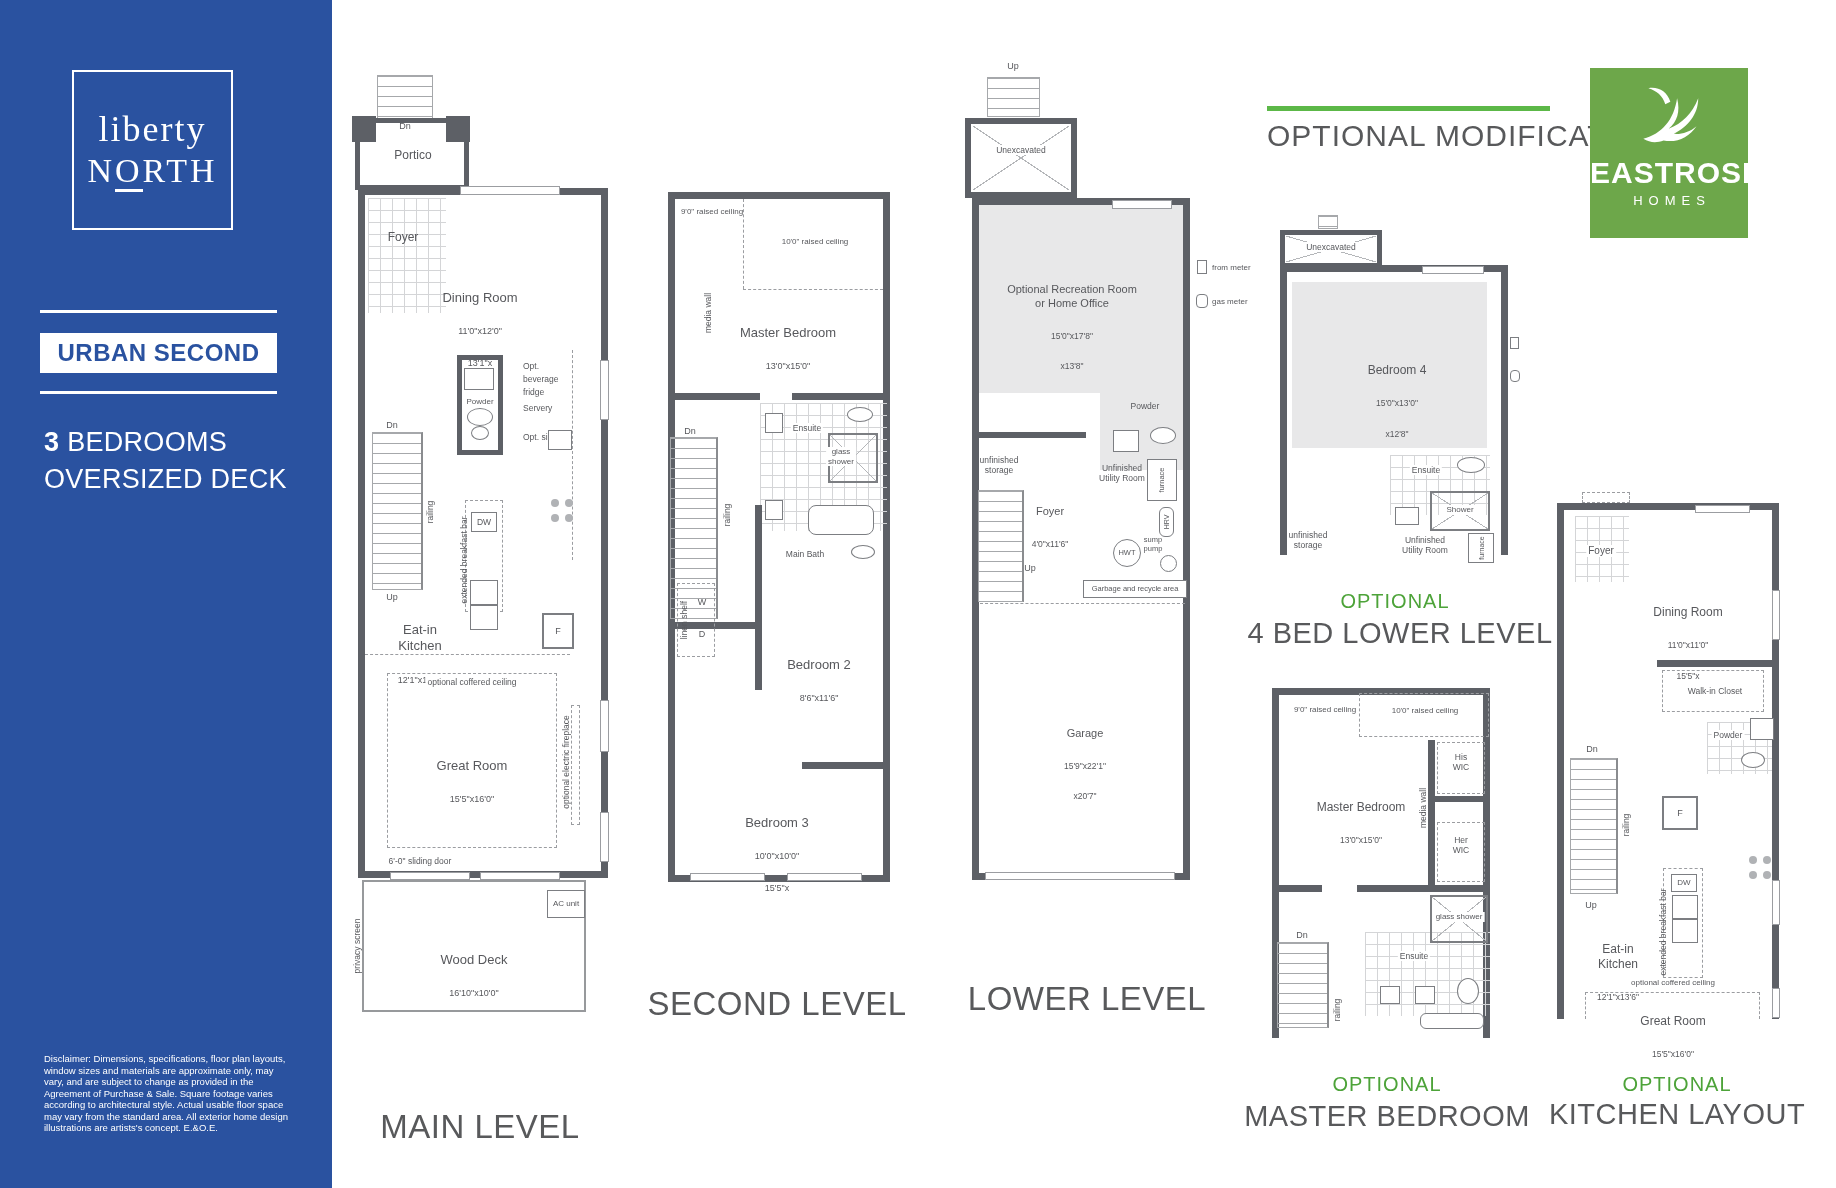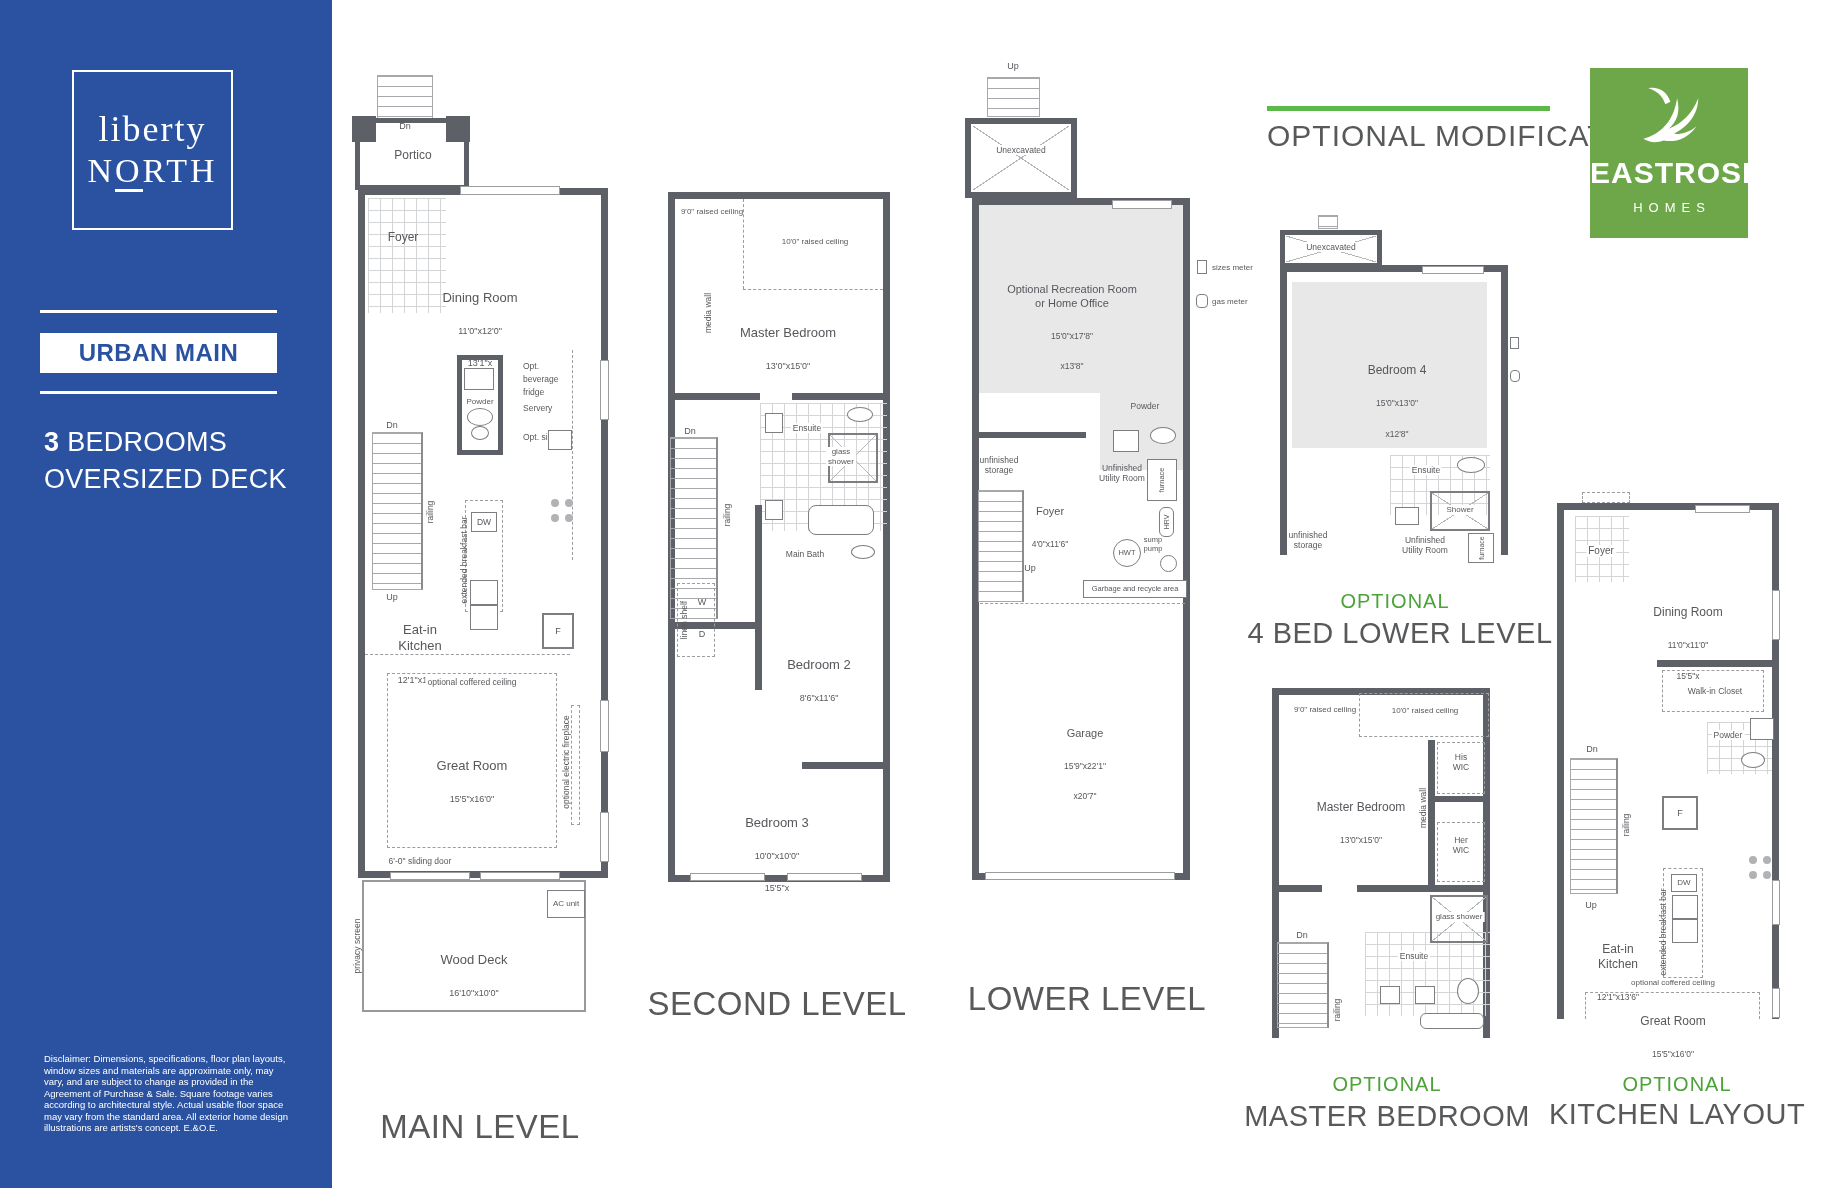--- a/index.html
+++ b/index.html
@@ -15,21 +15,21 @@
 .community{position:absolute;left:40px;top:333px;width:237px;height:40px;background:#fff;color:#2a52a0;font-size:24px;font-weight:bold;text-align:center;line-height:40px;letter-spacing:.5px}
 .specs{position:absolute;left:44px;top:424px;color:#fff;font-size:27px;line-height:37px;letter-spacing:.3px}
 .specs .b{font-weight:bold}
 .disclaimer{position:absolute;left:44px;top:1053px;width:250px;color:#fff;font-size:9.5px;line-height:11.5px}
 
 .greenline{position:absolute;left:1267px;top:106px;width:283px;height:5px;background:#5cb848}
 .headline{position:absolute;left:1267px;top:119px;color:#58595b;font-size:30px;letter-spacing:1px;white-space:nowrap}
 .brand{position:absolute;left:1590px;top:68px;width:158px;height:170px;background:#6da74a;color:#fff;text-align:center}
 .brand svg{margin-top:10px;height:76px}
 .brand-name{font-size:30px;font-weight:bold;letter-spacing:1px;line-height:30px}
-.brand-sub{font-size:13px;letter-spacing:6px;margin-top:12px;text-indent:6px}
+.brand-sub{font-size:13px;letter-spacing:6px;margin-top:5px;text-indent:6px}
 
 .plan{position:absolute}
 .lbl{position:absolute;color:#57585c;text-align:center;white-space:pre-line;line-height:1.2;transform:translateX(-50%)}
 .lbl.ll{transform:none;text-align:left}
 .vlbl{position:absolute;color:#57585c;white-space:nowrap;transform:translate(-50%,-50%) rotate(-90deg);line-height:1;font-size:8.5px}
 .room{position:absolute;transform:translateX(-50%);text-align:center;color:#57585c;line-height:1.25;white-space:pre-line}
 .room .nm{display:block;font-size:13px}
 .room .dim{display:block;font-size:9px}
 .wall{position:absolute;background:#5d6066}
 .outline{position:absolute;border:7px solid #5d6066}
@@ -56,21 +56,21 @@
 <body>
 
 <div class="page">
 
   <div class="sidebar">
     <div class="logo-box">
       <div class="logo-w1">liberty</div>
       <div class="logo-w2"><span>N</span><span class="uo">O</span><span>RTH</span></div>
     </div>
     <div class="hline" style="top:310px"></div>
-    <div class="community">URBAN MAIN</div>
+    <div class="community">URBAN SECOND</div>
     <div class="hline" style="top:391px"></div>
     <div class="specs">
       <div><span class="b">3</span><span> BEDROOMS</span></div>
       <div><span class="b"></span><span>OVERSIZED DECK</span></div>
     </div>
     <div class="disclaimer">Disclaimer: Dimensions, specifications, floor plan layouts, window sizes and materials are approximate only, may vary, and are subject to change as provided in the Agreement of Purchase &amp; Sale. Square footage varies according to architectural style. Actual usable floor space may vary from the standard area. All exterior home design illustrations are artists's concept. E.&amp;O.E.</div>
   </div>
 
   <div class="greenline"></div>
   <div class="headline">OPTIONAL MODIFICATIONS</div>
@@ -209,21 +209,21 @@
     <div class="outline" style="left:12px;top:143px;width:218px;height:682px"></div>
     <div class="graybox" style="left:19px;top:150px;width:204px;height:188px"></div>
     <div class="win" style="left:152px;top:145px;width:60px;height:9px"></div>
     <div class="room" style="left:112px;top:208px">
       <span class="nm" style="font-size:11px">Optional Recreation Room
 or Home Office</span>
       <span class="dim" style="font-size:8.5px">15'0"x17'8"</span>
       <span class="dim" style="font-size:8.5px">x13'8"</span>
     </div>
     <div class="box" style="left:237px;top:205px;width:10px;height:14px"></div>
-    <div class="lbl ll" style="left:252px;top:208px;font-size:8px">sizes meter</div>
+    <div class="lbl ll" style="left:252px;top:208px;font-size:8px">from meter</div>
     <div class="box" style="left:236px;top:239px;width:12px;height:14px;border-radius:4px"></div>
     <div class="lbl ll" style="left:252px;top:242px;font-size:8px">gas meter</div>
     <div class="graybox" style="left:140px;top:338px;width:83px;height:77px"></div>
     <div class="lbl" style="left:185px;top:346px;font-size:8.5px">Powder</div>
     <div class="box" style="left:153px;top:375px;width:26px;height:22px"></div>
     <div class="oval" style="left:190px;top:372px;width:26px;height:17px"></div>
     <div class="wall" style="left:18px;top:377px;width:108px;height:6px"></div>
     <div class="lbl" style="left:39px;top:400px;font-size:8.5px">unfinished
 storage</div>
     <div class="stairs" style="left:18px;top:435px;width:46px;height:112px;border-right:2px solid #8a8c8f"></div>

